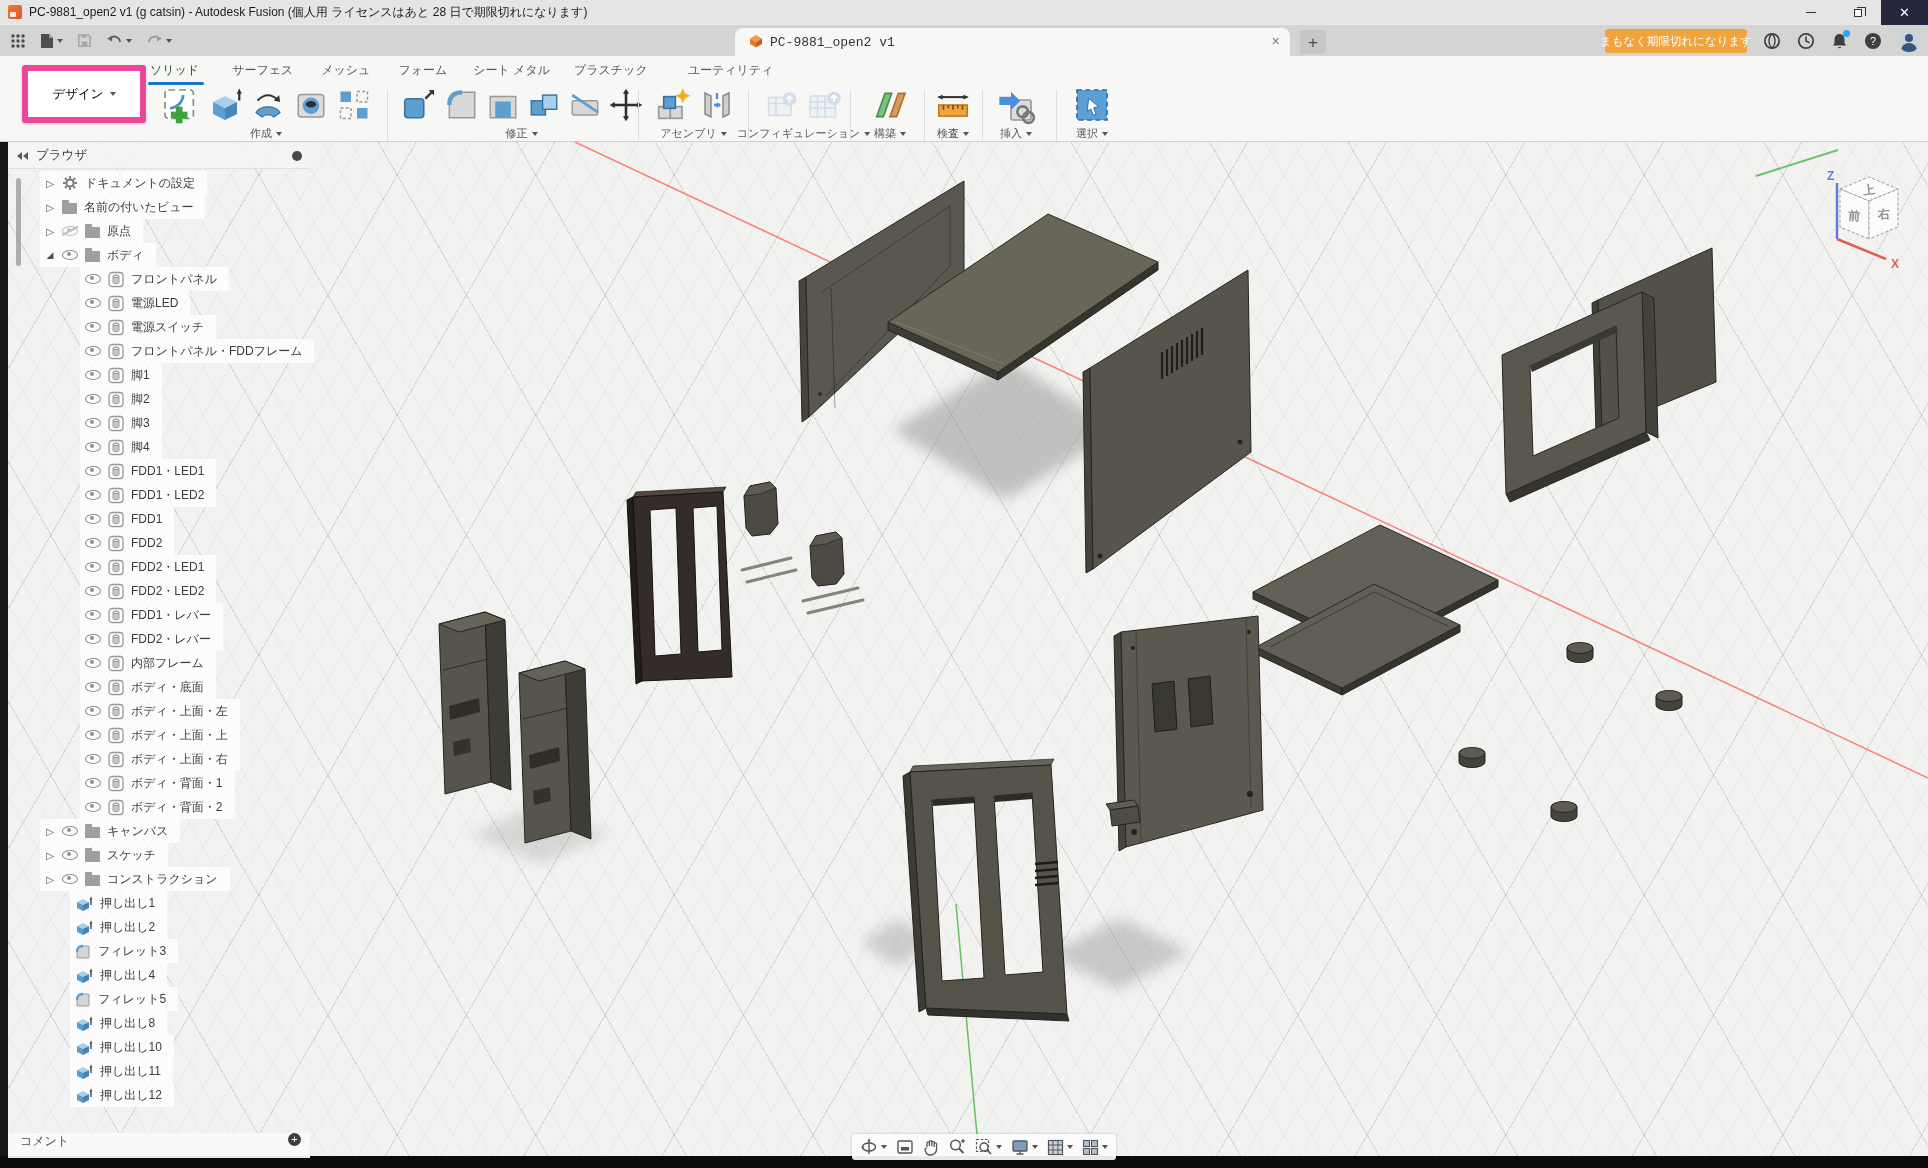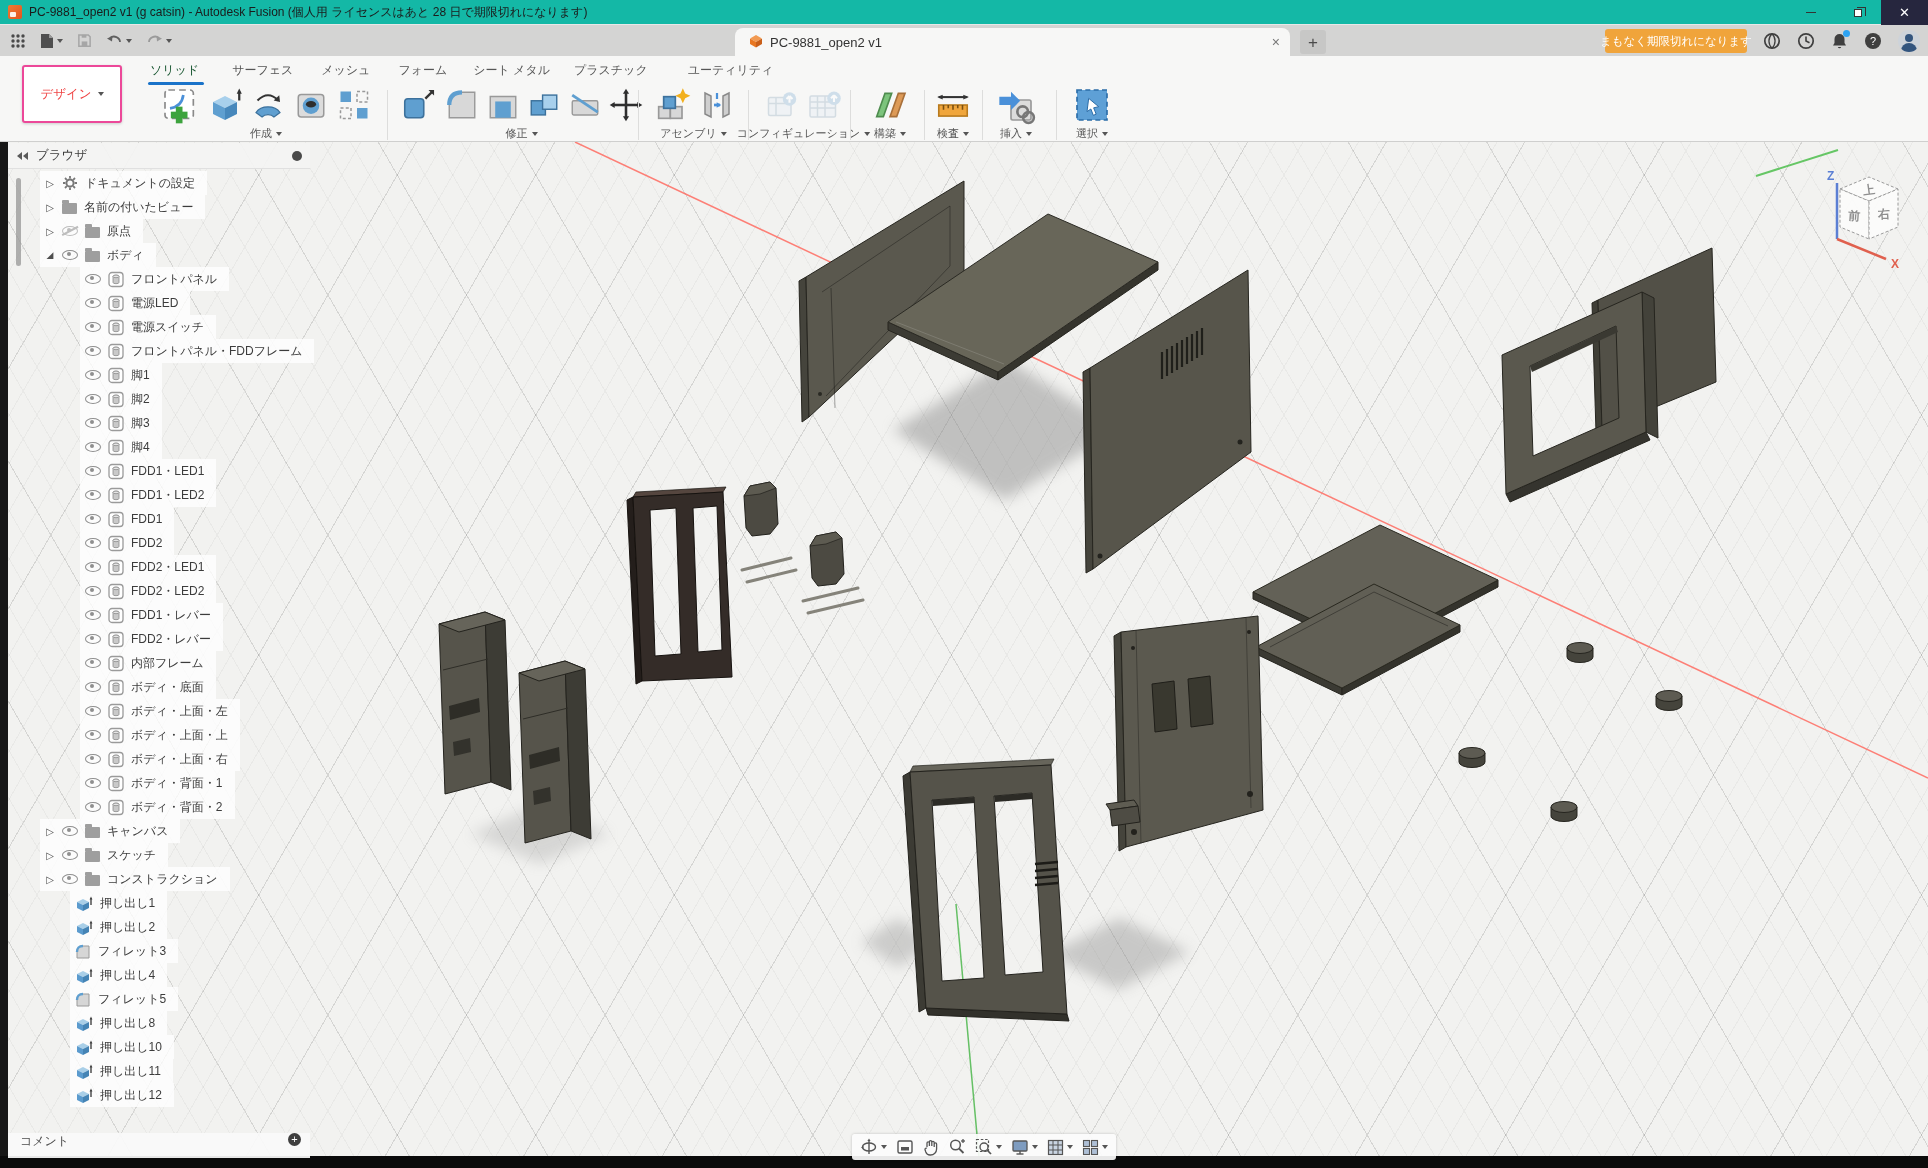--- a/index.html
+++ b/index.html
@@ -1,58 +1,58 @@
 <!DOCTYPE html>
 <html><head>
 <meta charset="utf-8">
 <style>
   html,body{margin:0;padding:0;background:#fff;}
   *{box-sizing:border-box;}
   body{font-family:"Liberation Sans","DejaVu Sans",sans-serif;-webkit-font-smoothing:antialiased;}
   .app{position:relative;width:1928px;height:1168px;overflow:hidden;background:#fff;}
 
   
-  .titlebar{position:absolute;left:0;top:0;width:1928px;height:25px;background:#14b8a6;display:flex;align-items:center;border-bottom:1px solid #e8e8e8;}
+  .titlebar{position:absolute;left:0;top:0;width:1928px;height:25px;background:#e5e5e5;display:flex;align-items:center;border-bottom:1px solid #e8e8e8;}
   .fusion-logo{width:14px;height:14px;margin:0 7px 0 8px;border-radius:2px;background:linear-gradient(135deg,#f07a33 0%,#e2541f 100%);position:relative;}
   .fusion-logo::after{content:"";position:absolute;left:2px;bottom:2px;width:6px;height:5px;background:#fff;opacity:.9;border-radius:1px;}
   .title-text{font-size:12px;color:#1b1b1b;}
   .win-controls{position:absolute;right:0;top:0;height:25px;display:flex;}
   .win-btn{width:47px;height:25px;display:flex;align-items:center;justify-content:center;}
   .win-min-glyph{width:10px;height:1px;background:#333;}
   .win-restore-glyph{width:8px;height:8px;border:1px solid #333;position:relative;background:#fff;}
   .win-restore-glyph::before{content:"";position:absolute;left:2px;top:-3px;width:8px;height:8px;border:1px solid #333;border-bottom:none;border-left:none;}
   .win-close{background:#26263e;}
   .win-close-glyph{color:#fff;font-size:13px;line-height:1;}
 
   
   .tabrow{position:absolute;left:0;top:25px;width:1928px;height:31px;background:#d4d4d3;}
   .qat{position:absolute;left:10px;top:0;height:31px;display:flex;align-items:center;gap:14px;}
   .qat svg{display:block;}
   .caret{display:inline-block;width:0;height:0;border-left:3.5px solid transparent;border-right:3.5px solid transparent;border-top:4px solid #555;}
   .qat-item{display:flex;align-items:center;gap:3px;}
-  .doc-tab{position:absolute;left:735px;top:3px;width:555px;height:28px;background:#f7f7f6;border-radius:8px 8px 0 0;display:flex;align-items:center;padding:0 10px 0 14px;}
+  .doc-tab{position:absolute;left:735px;top:3px;width:555px;height:28px;background:#f7f7f6;border-radius:8px 8px 0 0;display:flex;align-items:center;padding:0 10px 0 14px;font-family:Liberation Mono, monospace;}
   .cube-icon{width:14px;height:14px;position:relative;margin-right:7px;flex:0 0 auto;}
   .cube-icon .c-top{position:absolute;left:1px;top:0;width:12px;height:7px;background:#f29a52;clip-path:polygon(50% 0,100% 50%,50% 100%,0 50%);}
   .cube-icon .c-l{position:absolute;left:1px;top:3.5px;width:6px;height:9px;background:#e87722;clip-path:polygon(0 0,100% 40%,100% 100%,0 60%);}
   .cube-icon .c-r{position:absolute;left:7px;top:3.5px;width:6px;height:9px;background:#c95f1a;clip-path:polygon(0 40%,100% 0,100% 60%,0 100%);}
   .doc-tab-label{font-size:13px;color:#333;}
   .doc-tab-close{margin-left:auto;color:#777;font-size:14px;line-height:1;}
   .new-tab{position:absolute;left:1300px;top:5px;width:26px;height:24px;background:#c7c7c6;border-radius:3px;display:flex;align-items:center;justify-content:center;color:#4b4b4b;font-size:17px;line-height:1;}
   .expiry-btn{position:absolute;left:1605px;top:4px;width:142px;height:24px;background:#f0a43b;border-radius:3px;color:#fff;font-size:11.5px;display:flex;align-items:center;justify-content:center;white-space:nowrap;}
   .acct{position:absolute;right:8px;top:0;height:31px;display:flex;align-items:center;gap:16px;}
   .acct svg{display:block;}
   .avatar{width:22px;height:22px;border-radius:50%;background:#cdd3da;position:relative;overflow:hidden;}
   .avatar::before{content:"";position:absolute;left:7px;top:4px;width:8px;height:8px;border-radius:50%;background:#33557e;}
   .avatar::after{content:"";position:absolute;left:3px;top:13px;width:16px;height:10px;border-radius:8px 8px 0 0;background:#33557e;}
   .bell-wrap{position:relative;}
   .bell-dot{position:absolute;right:-2px;top:-2px;width:7px;height:7px;border-radius:50%;background:#2ea3f2;}
 
   
   .ribbon{position:absolute;left:0;top:56px;width:1928px;height:86px;background:#f7f7f6;border-bottom:1px solid #cfcfce;}
-  .design-btn{position:absolute;left:22px;top:9px;width:100px;height:58px;background:#fff;border:2px solid #ec4899;border-radius:3px;box-shadow:0 1px 3px rgba(0,0,0,.18);display:flex;align-items:center;justify-content:center;gap:6px;font-size:12.5px;color:#ef4444;}
+  .design-btn{position:absolute;left:22px;top:9px;width:124px;height:58px;background:#fff;border:6px solid #ec4899;border-radius:3px;box-shadow:0 1px 3px rgba(0,0,0,.18);display:flex;align-items:center;justify-content:center;gap:6px;font-size:12.5px;color:#000000;}
   .rtabs{position:absolute;left:150px;top:5px;height:22px;display:flex;align-items:flex-end;}
   .rtab{font-size:12px;color:#565656;white-space:nowrap;padding-bottom:4px;}
   .rtab.active{color:#14532d;}
   .rtab-underline{position:absolute;left:148px;top:26px;width:56px;height:3px;background:#1a73c9;border-radius:2px;}
   .rgroups{position:absolute;left:12px;top:30px;width:1928px;height:56px;padding-left:48px;}
   .rgroup{position:absolute;top:0;height:56px;}
   .rgroup .icons{display:flex;align-items:center;gap:7px;height:38px;}
   .rgroup .icons svg{display:block;}
   .glabel{position:absolute;left:50%;transform:translateX(-50%);top:40px;font-size:11px;color:#555;white-space:nowrap;display:flex;align-items:center;gap:4px;}
   .gdivider{position:absolute;top:4px;width:1px;height:50px;background:#dddddc;}

